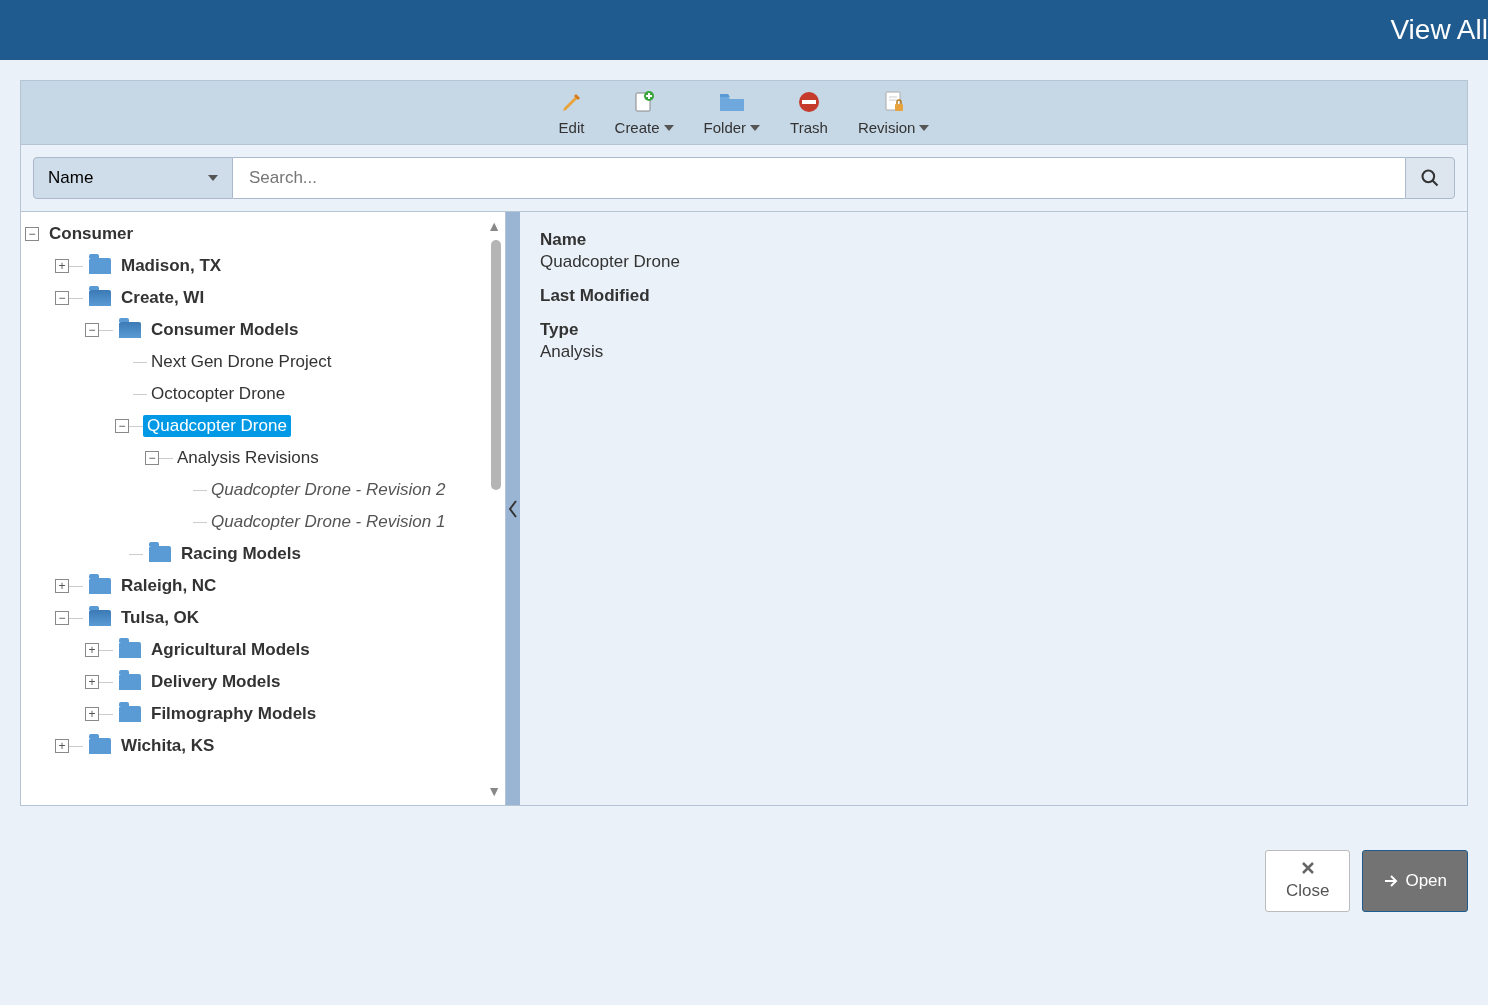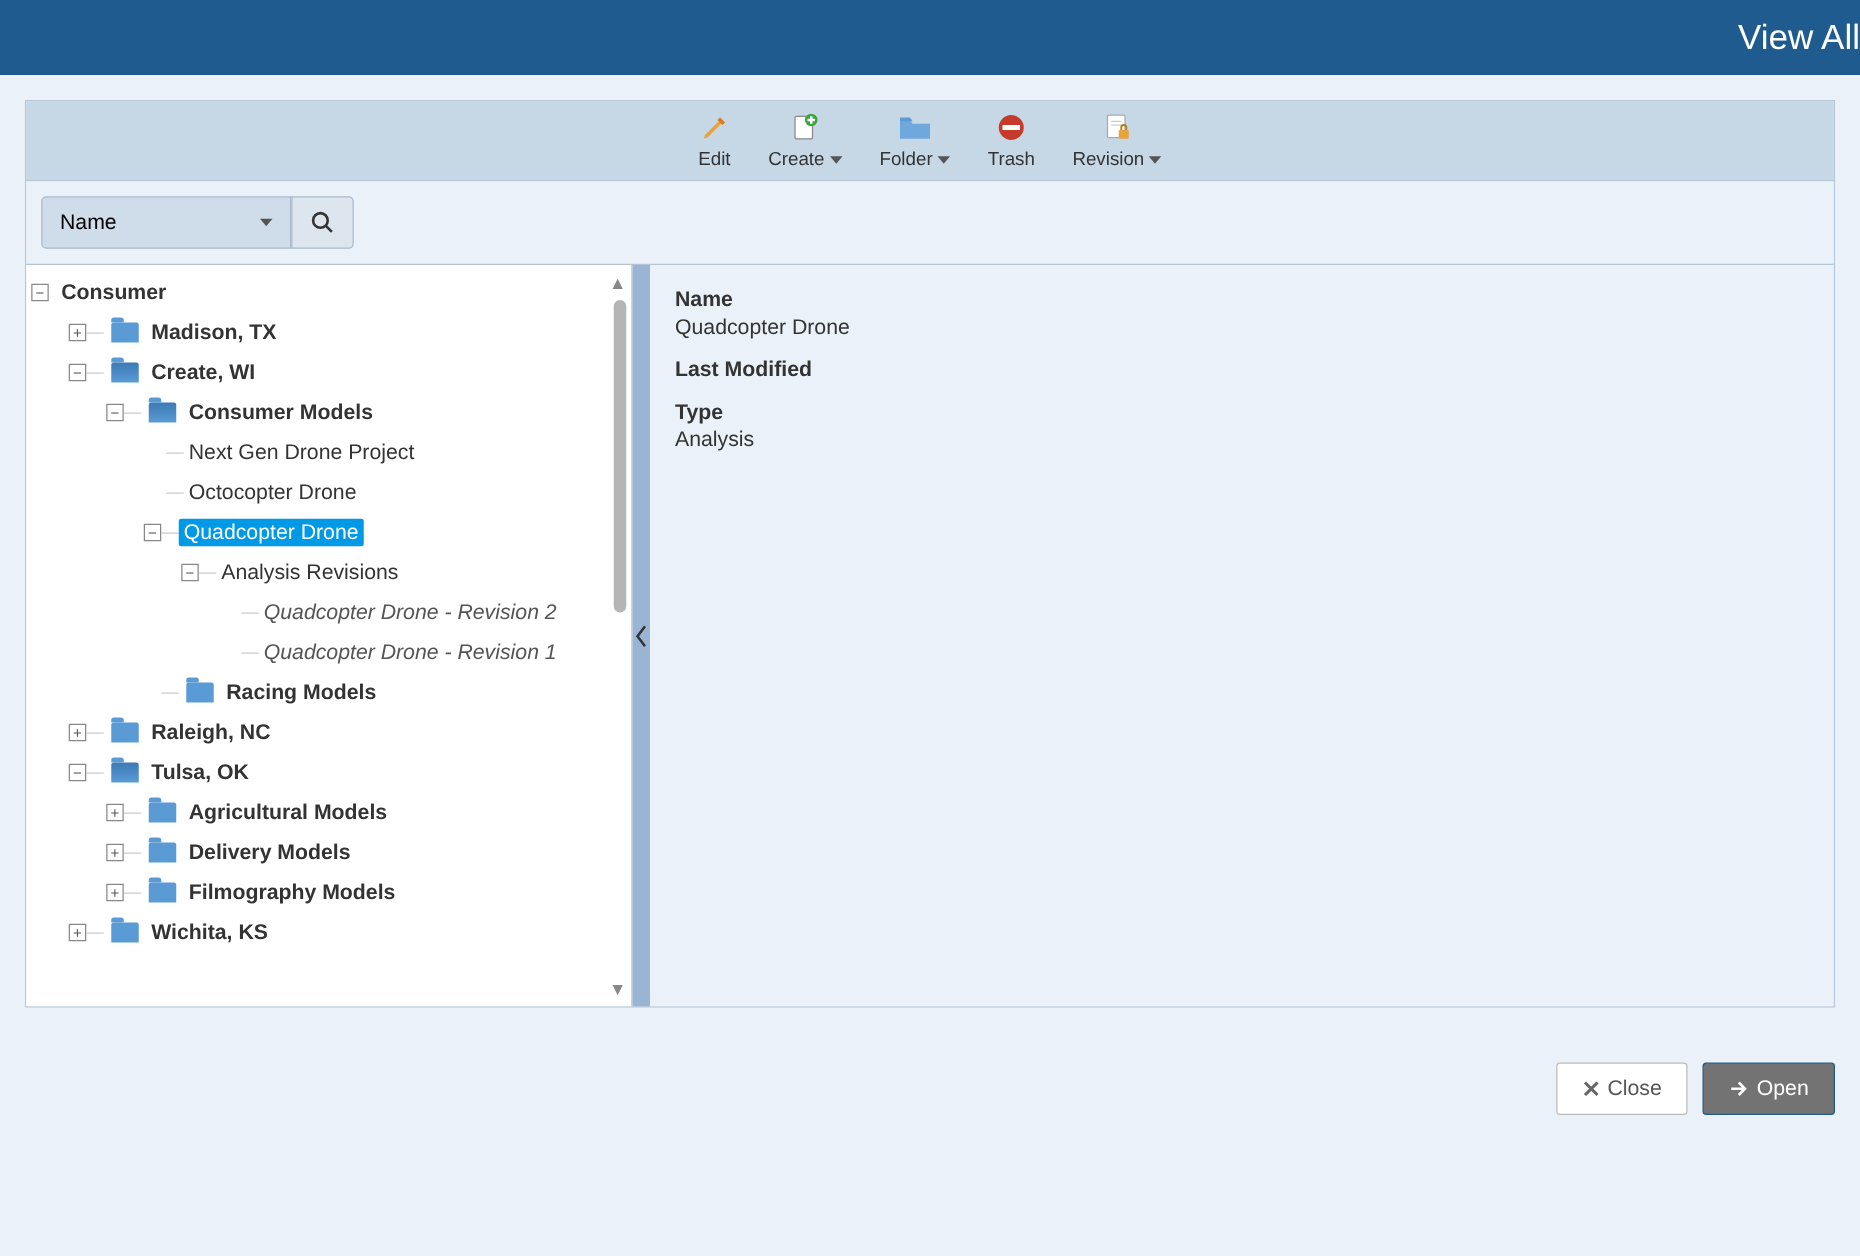--- a/index.html
+++ b/index.html
@@ -160,21 +160,21 @@
   padding: 24px 20px;
 }
 .btn {
   padding: 10px 20px;
   font-size: 17px;
   border-radius: 3px;
   cursor:pointer;
   display:flex; align-items:center; gap:6px;
 }
 .btn-close {
-  background:#fff; border:1px solid #bbb; color:#555;
+  background:#fff; border:1px solid #bbb; color:#555;flex-direction:column;
 }
 .btn-open {
   background:#737373; border:1px solid #1f5b8e; color:#fff;
 }
 .hline { display:inline-block; width:14px; border-top:1px solid #ccc; vertical-align:middle; }
 
 
 svg { display:block; }
 </style>
 </head>
@@ -247,20 +247,21 @@
           <span class="caret-down"></span>
         </div>
     </div>
   </div>
 
   <div class="search-row">
     <div class="search-select">
       <span>Name</span>
       <span class="caret-down"></span>
     </div>
+    <input class="search-input" placeholder="Search..." style="">
     <div class="search-btn">
       <svg width="20" height="20" viewBox="0 0 24 24">
           <circle cx="10" cy="10" r="7" fill="none" stroke="#333" stroke-width="2.5"></circle>
           <line x1="15" y1="15" x2="21" y2="21" stroke="#333" stroke-width="2.5"></line>
         </svg>
     </div>
   </div>
 
   <div class="content">
     <div class="tree-pane">

